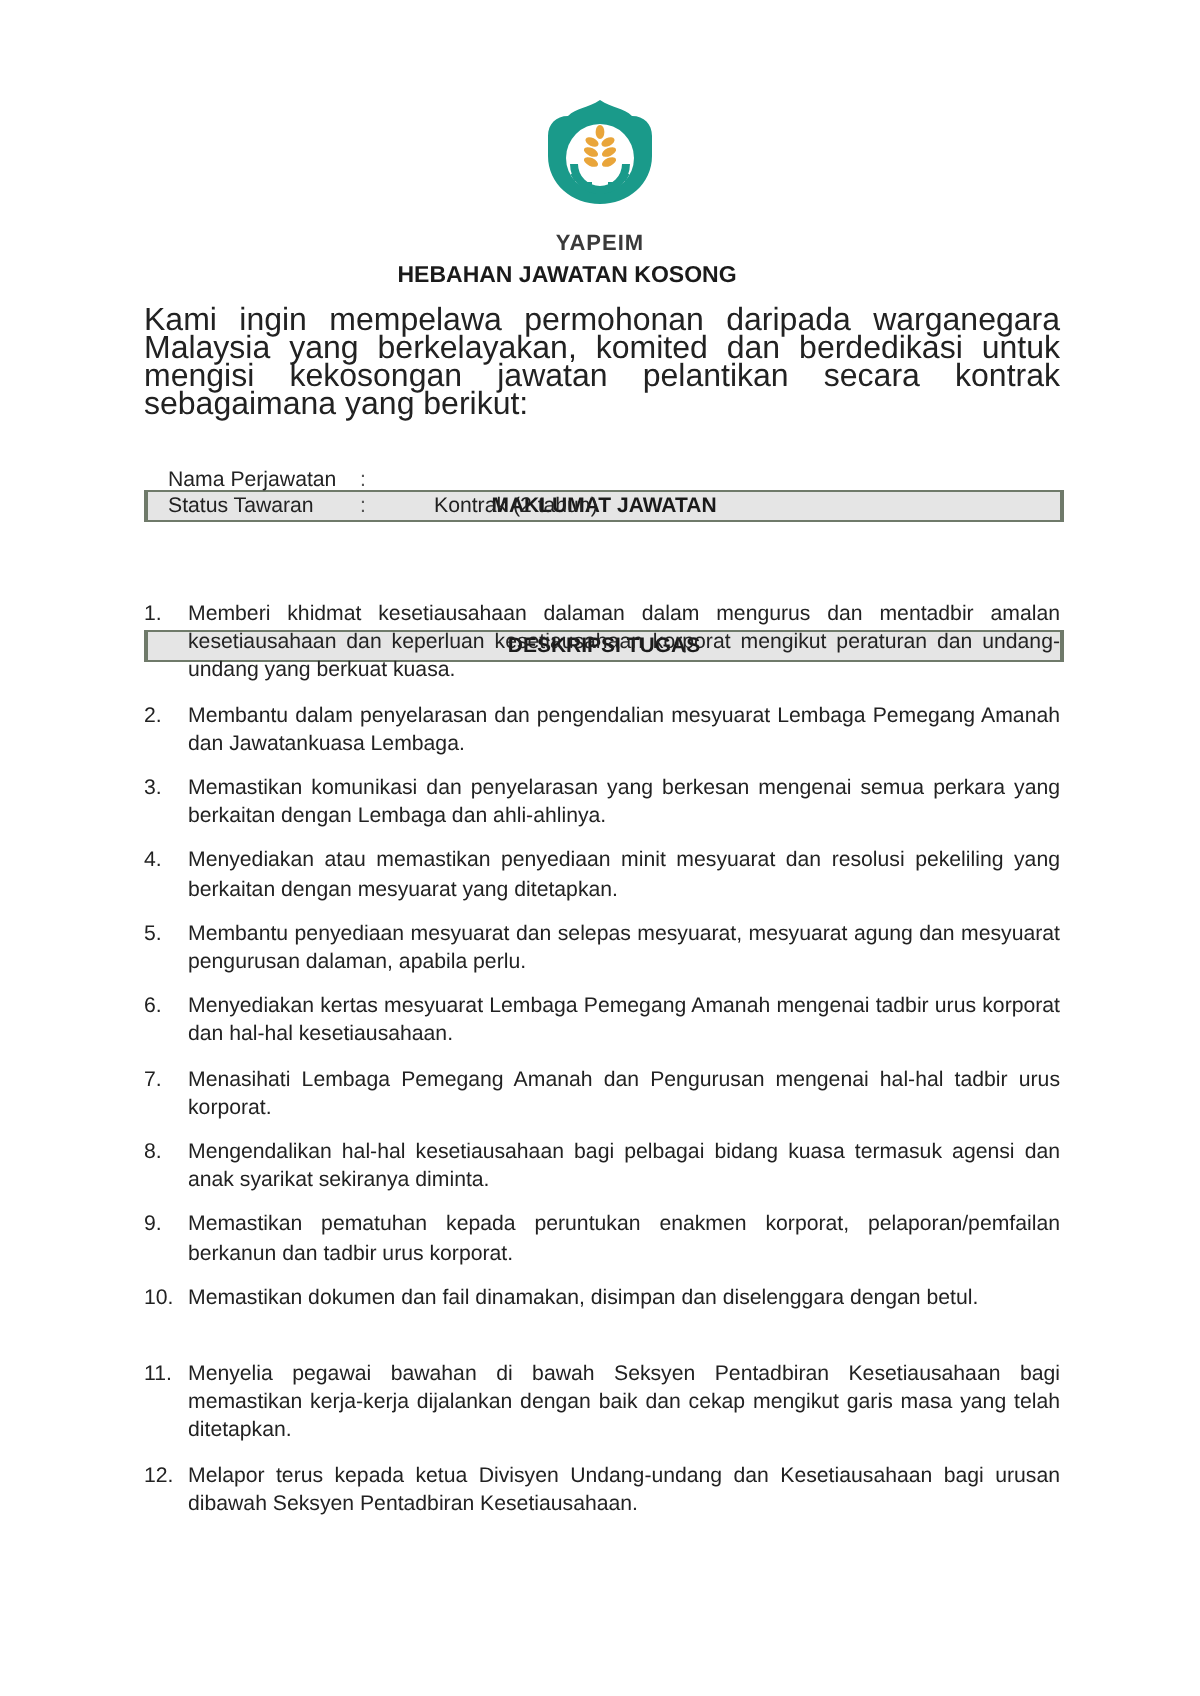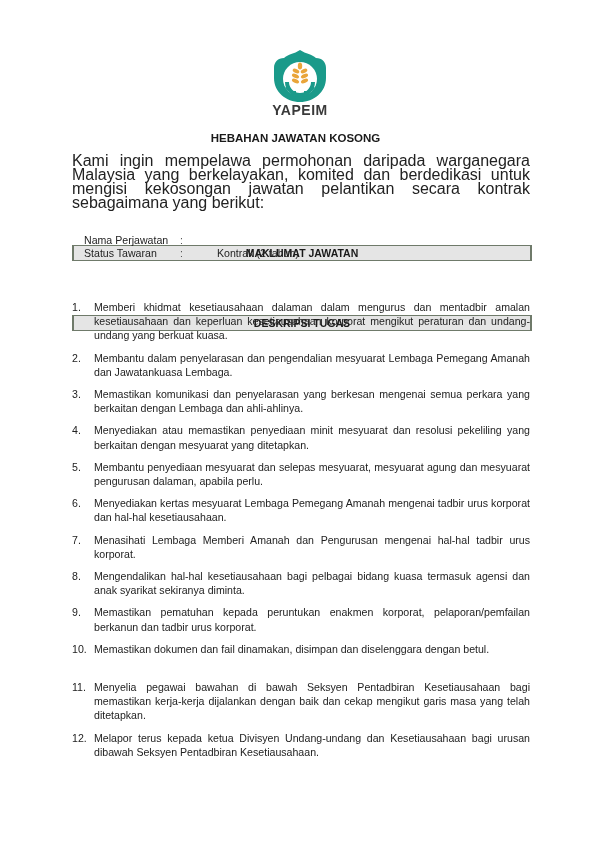--- a/index.html
+++ b/index.html
@@ -3,25 +3,25 @@
   <meta charset="utf-8">
   <style>
     html, body { margin: 0; padding: 0; background: #ffffff; }
     body {
       width: 600px; height: 848px; overflow: hidden; position: relative;
       font-family: "Liberation Sans", sans-serif; color: #222222;
     }
     .page { position: absolute; left: 0; top: 0; width: 600px; height: 848px; }
     .logo-wrap { position: absolute; left: 266px; top: 48px; width: 68px; height: 56px; }
     .logo-text {
-      position: absolute; left: 0; width: 600px; top: 102px; text-align: center;
-      font-weight: bold; font-size: 14px; letter-spacing: 0.5px; color: #3a3a3a;
+      position: absolute; left: 0; width: 600px; top: 116px; text-align: center;
+      font-weight: bold; font-size: 11px; letter-spacing: 0.5px; color: #3a3a3a;
     }
     .title {
-      position: absolute; left: 12px; width: 567px; top: 132px; text-align: center;
+      position: absolute; left: 0; width: 567px; top: 132px; text-align: center;
       font-weight: bold; font-size: 11.5px; color: #1a1a1a;
     }
     .intro {
       position: absolute; left: 72px; width: 458px; top: 154px;
       font-size: 16px; line-height: 14px; text-align: justify; color: #222;
     }
     .section-bar {
       position: absolute; left: 72px; width: 456px; height: 14px;
       background: #e5e5e5; border: 1px solid #6f7a6a; border-left-width: 2px; border-right-width: 2px;
       text-align: center; font-weight: bold; font-size: 10.5px; line-height: 14px; color: #1a1a1a; margin-top: 41px;
@@ -108,21 +108,21 @@
     <li class="task" style="margin-bottom:8px;">
       <span class="task-num">5.</span>
       <span class="task-text">Membantu penyediaan mesyuarat dan selepas mesyuarat, mesyuarat agung dan mesyuarat pengurusan dalaman, apabila perlu.</span>
     </li>
     <li class="task" style="margin-bottom:8px;">
       <span class="task-num">6.</span>
       <span class="task-text">Menyediakan kertas mesyuarat Lembaga Pemegang Amanah mengenai tadbir urus korporat dan hal-hal kesetiausahaan.</span>
     </li>
     <li class="task" style="margin-bottom:8px;">
       <span class="task-num">7.</span>
-      <span class="task-text">Menasihati Lembaga Memberi Amanah dan Pengurusan mengenai hal-hal tadbir urus korporat.</span>
+      <span class="task-text">Menasihati Lembaga Pemegang Amanah dan Pengurusan mengenai hal-hal tadbir urus korporat.</span>
     </li>
     <li class="task" style="margin-bottom:8px;">
       <span class="task-num">8.</span>
       <span class="task-text">Mengendalikan hal-hal kesetiausahaan bagi pelbagai bidang kuasa termasuk agensi dan anak syarikat sekiranya diminta.</span>
     </li>
     <li class="task" style="margin-bottom:8px;">
       <span class="task-num">9.</span>
       <span class="task-text">Memastikan pematuhan kepada peruntukan enakmen korporat, pelaporan/pemfailan berkanun dan tadbir urus korporat.</span>
     </li>
     <li class="task" style="margin-bottom:24px;">

